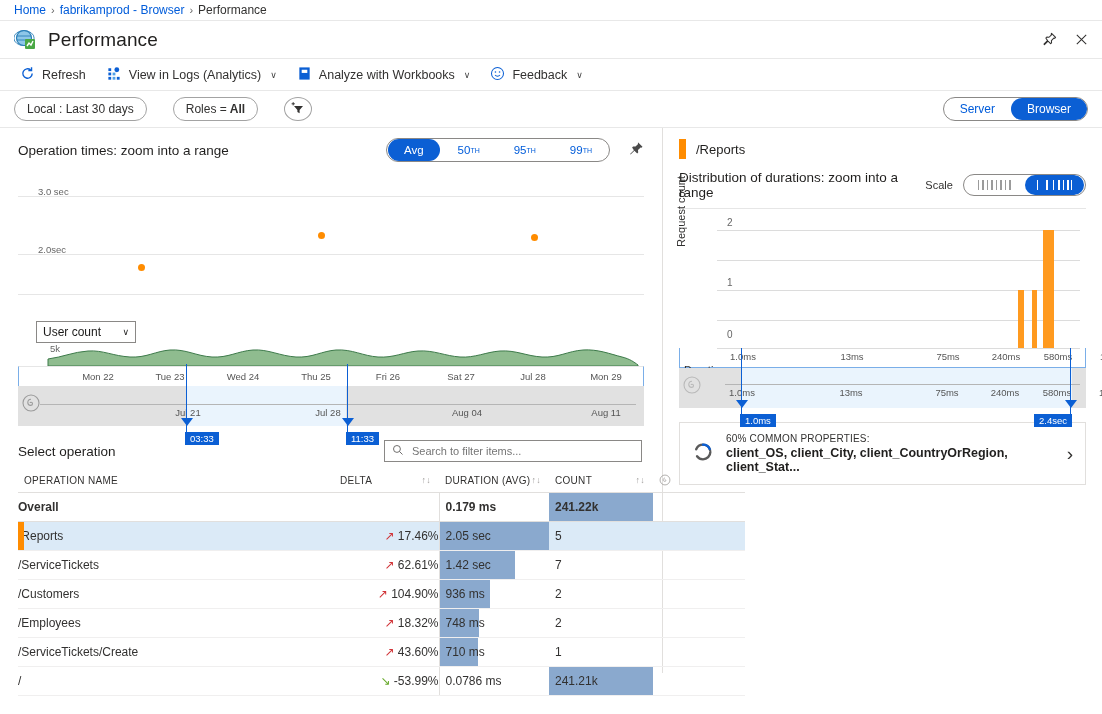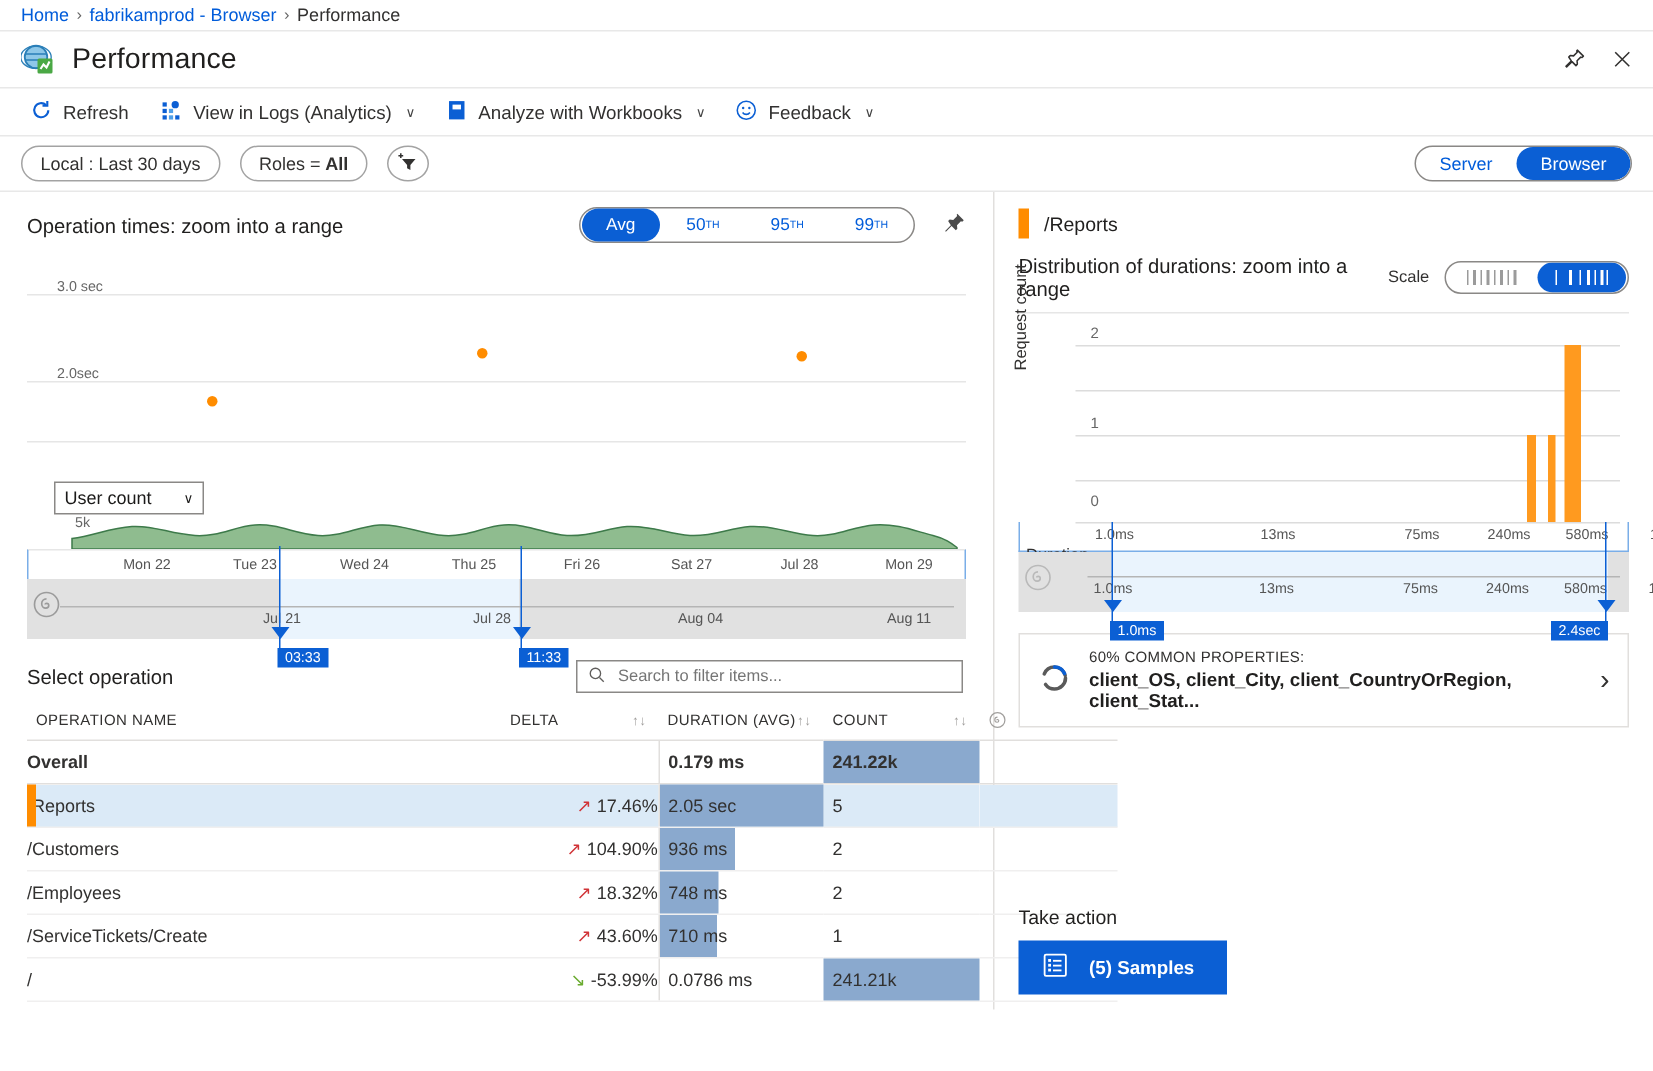--- a/index.html
+++ b/index.html
@@ -40,21 +40,21 @@
     border-bottom:1px solid #e8e8e8;
   }
   .cmd {
     display:flex; align-items:center; gap:7px; padding:0 10px; height:28px;
     font-size:12.5px; color:#323130; cursor:pointer; white-space:nowrap;
   }
   .cmd .chev { font-size:9px; color:#444; margin-left:2px; }
 
   
   .filterbar {
-    height:37px; display:flex; align-items:center; gap:13px; padding:0 14px;
+    height:37px; display:flex; align-items:center; gap:26px; padding:0 14px;
     border-bottom:1px solid #e8e8e8; position:relative;
   }
   .pill {
     border:1px solid #a3a3a3; border-radius:14px; height:24px;
     display:flex; align-items:center; padding:0 12px; font-size:12px;
     color:#323130; cursor:pointer; background:#fff; white-space:nowrap;
   }
   .pill b { font-weight:700; margin-left:3px; }
   .pill.circle { width:28px; padding:0; justify-content:center; border-radius:50%; }
   .toggle-group {
@@ -479,20 +479,30 @@
             <td class="name">/Reports</td>
             <td class="delta"><span class="arrow-up">↗</span> <span>17.46%</span></td>
             <td class="dur">
               <span class="cellbar" style="width:100%"></span>
               <span class="cellval">2.05 sec</span>
             </td>
             <td><span class="cellval">5</span></td>
             <td></td>
           </tr>
 
+          <tr>
+            <td class="name">/ServiceTickets</td>
+            <td class="delta"><span class="arrow-up">↗</span> <span>62.61%</span></td>
+            <td class="dur">
+              <span class="cellbar" style="width:69%"></span>
+              <span class="cellval">1.42 sec</span>
+            </td>
+            <td><span class="cellval">7</span></td>
+            <td></td>
+          </tr>
 
           <tr>
             <td class="name">/Customers</td>
             <td class="delta"><span class="arrow-up">↗</span> <span>104.90%</span></td>
             <td class="dur">
               <span class="cellbar" style="width:46%"></span>
               <span class="cellval">936 ms</span>
             </td>
             <td><span class="cellval">2</span></td>
             <td></td>
@@ -625,33 +635,16 @@
             <path d="M12 4a8 8 0 0 1 7.3 4.7" fill="none" stroke="#0b5fd4" stroke-width="2.6" stroke-linecap="round"></path>
           </svg>
         </span>
         <div class="insight-text">
           <div class="l1">60% COMMON PROPERTIES:</div>
           <div class="l2">client_OS, client_City, client_CountryOrRegion, client_Stat...</div>
         </div>
         <span class="insight-chev">›</span>
       </div>
 
-      <div class="take-action">
-        <div class="lbl">Take action</div>
-        <div class="samples-btn">
-          <span>
-            <svg width="17" height="17" viewBox="0 0 18 18">
-              <rect x="1.5" y="1.5" width="15" height="15" rx="1" fill="none" stroke="#fff" stroke-width="1.3"></rect>
-              <rect x="4" y="4.6" width="2" height="2" fill="#fff"></rect>
-                <rect x="7.4" y="5.2" width="6" height="1.3" fill="#fff"></rect>
-              <rect x="4" y="8" width="2" height="2" fill="#fff"></rect>
-                <rect x="7.4" y="8.6" width="6" height="1.3" fill="#fff"></rect>
-              <rect x="4" y="11.4" width="2" height="2" fill="#fff"></rect>
-                <rect x="7.4" y="12" width="6" height="1.3" fill="#fff"></rect>
-            </svg>
-          </span>
-          <span>(5) Samples</span>
-        </div>
-      </div>
 
     </div>
   </div>
 </div>
 
 </body></html>

